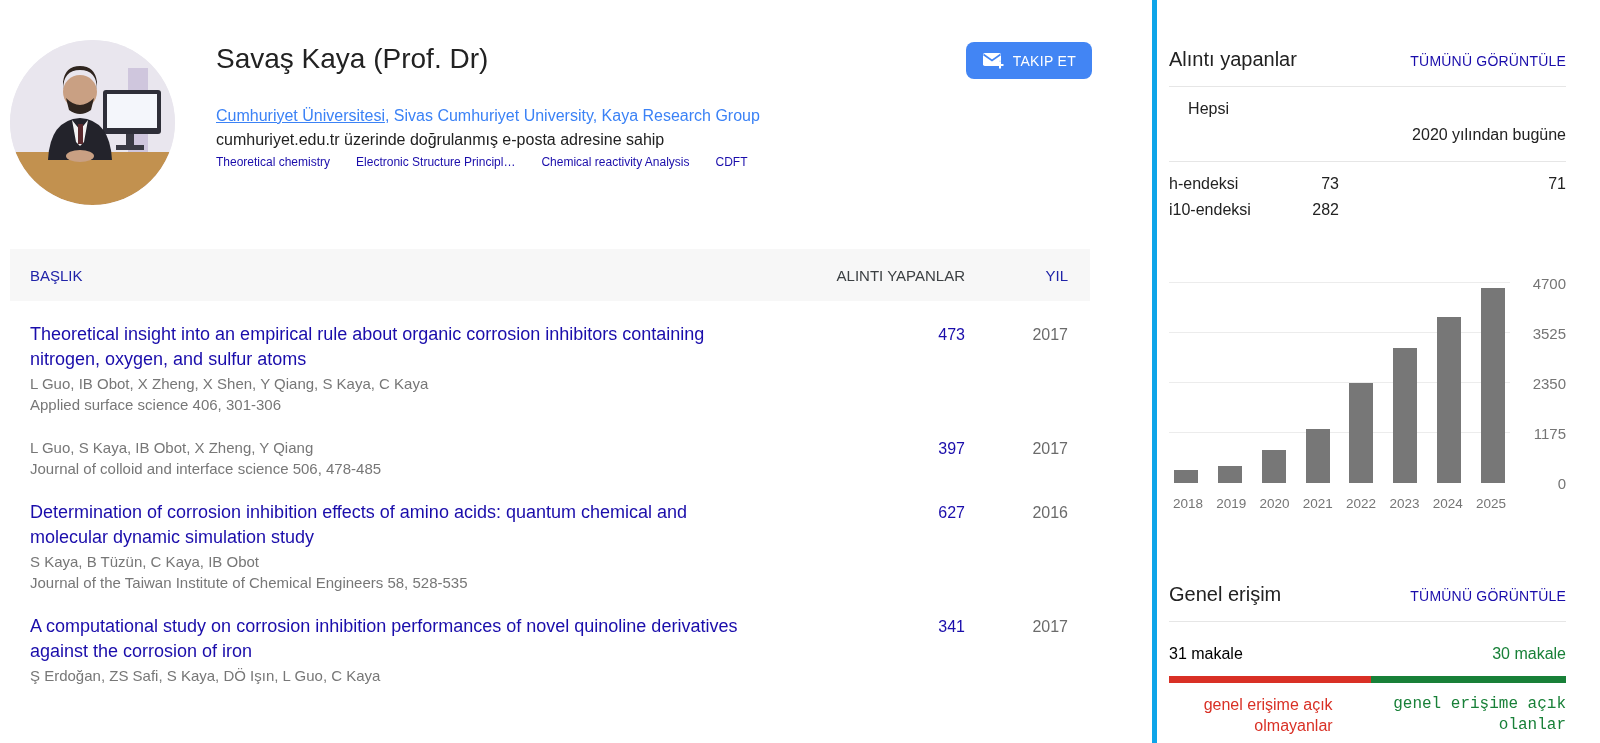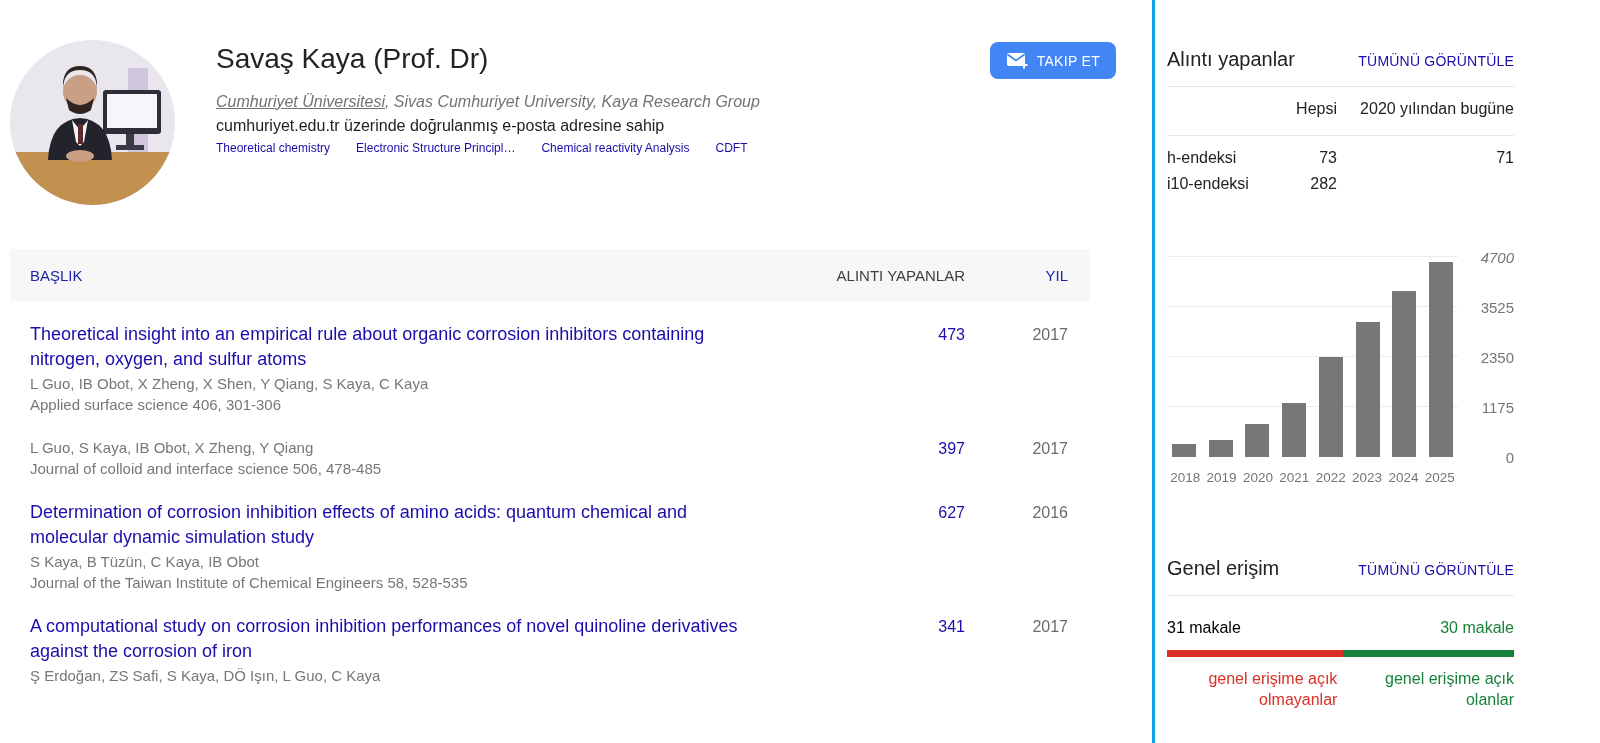--- a/index.html
+++ b/index.html
@@ -2,33 +2,33 @@
 <html><head>
 <meta charset="utf-8">
 <style>
   * { margin:0; padding:0; box-sizing:border-box; }
   html,body { width:1600px; height:743px; background:#fff; overflow:hidden;
               font-family:"Liberation Sans", sans-serif; color:#222; }
 
   
   .main    { position:absolute; left:0; top:0; width:1152px; }
   .sidebar { position:absolute; left:1152px; top:0; width:448px; height:743px;
-             border-left:3px solid #0ea5e9; padding:48px 86px 0 12px; }
+             border-left:5px solid #0ea5e9; padding:48px 34px 0 12px; }
 
   
   .profile { display:flex; padding:40px 0 0 10px; }
   .avatar  { width:165px; height:165px; border-radius:50%; overflow:hidden; flex:none; background:#e9e7ee; }
   .pinfo   { margin-left:41px; padding-top:2px; }
   .pname   { font-size:28px; line-height:34px; color:#222; }
-  .paff    { margin-top:14px; font-size:16px; line-height:24px; color:#737373;font-style:italic; }
+  .paff    { margin-top:28px; font-size:16px; line-height:24px; color:#3b82f6; }
   .paff .aff-link { text-decoration:underline; cursor:pointer; }
   .pemail  { font-size:16px; line-height:24px; color:#222; }
   .pints   { margin-top:3px; font-size:12px; }
   .pints span { color:#1a0dab; margin-right:26px; cursor:pointer; }
-  .follow-btn { display:flex; align-items:center; gap:9px; margin-left:auto; margin-right:36px;
+  .follow-btn { display:flex; align-items:center; gap:9px; margin-left:auto; margin-right:60px;
                 margin-top:2px; align-self:flex-start; background:#4285f4; border:none; cursor:pointer;
                 color:#fff; font-family:inherit; font-size:14px; letter-spacing:.3px;
                 padding:10px 16px; border-radius:8px; }
 
   
   .pubs   { margin:44px 10px 0 10px; width:1080px; }
   .thead  { display:flex; align-items:center; background:#f7f7f7; height:52px;
             font-size:15px; padding-right:22px; }
   .thead .c-title { flex:1; padding-left:20px; color:#2023a8; cursor:pointer; }
   .thead .c-cited { width:160px; text-align:right; color:#3c4043; cursor:pointer; }
@@ -41,21 +41,21 @@
   .prow .pcited { width:160px; text-align:right; font-size:16px; line-height:25px; color:#1a0dab; cursor:pointer; }
   .prow .pyear  { width:103px; text-align:right; font-size:16px; line-height:25px; color:#6b6b6b; }
 
   
   .sb-head { display:flex; justify-content:space-between; align-items:baseline; }
   .sb-title { font-size:20px; color:#222; }
   .view-all { font-size:14px; color:#1a0dab; letter-spacing:.2px; cursor:pointer; white-space:nowrap; }
   .rule { border:none; border-top:1px solid #e6e6e6; margin-top:15px; }
 
   .stat-row { display:flex; font-size:16px; line-height:26px; }
-  .stat-row.hdr { padding:9px 0; }
+  .stat-row.hdr { padding:9px 0;flex-direction:column; }
   .stat-label { width:110px; }
   .stat-all   { width:60px; text-align:right; }
   .stat-since { flex:1; text-align:right; }
   .stats-body { padding-top:9px; }
 
   
   .chart { position:relative; margin-top:52px; height:236px; }
   .plot  { position:absolute; left:0; right:56px; top:8px; bottom:28px; }
   .gridline { position:absolute; left:0; right:0; height:0; border-top:1px solid #ececec; }
   .bars  { position:absolute; left:0; right:0; top:0; bottom:0; display:flex;
@@ -66,21 +66,21 @@
   .xlabs { position:absolute; left:0; right:56px; bottom:0; display:flex;
            justify-content:space-between; font-size:13.5px; color:#757575; }
   .xlab  { width:38px; text-align:center; }
 
   
   .pa { margin-top:72px; }
   .pa-counts { display:flex; justify-content:space-between; font-size:16px; margin-top:23px; }
   .pa-bar { display:flex; height:7px; margin-top:13px; }
   .pa-labels { display:flex; justify-content:space-between; font-size:16px; line-height:21px; margin-top:11px; }
   .pa-labels .left { width:175px;text-align:right; }
-  .pa-labels .right { text-align:right; }
+  .pa-labels .right { text-align:right;font-family:Liberation Mono, monospace; }
 </style>
 </head>
 <body>
 
 <div class="main">
 
   <div class="profile">
     <div class="avatar">
       <svg width="165" height="165" viewBox="0 0 165 165">
         <defs>
@@ -219,21 +219,21 @@
           <div class="bar" style="height: 67.6596%; background: rgb(119, 119, 119);"></div>
           <div class="bar" style="height: 82.766%; background: rgb(119, 119, 119);"></div>
           <div class="bar" style="height: 97.6596%; background: rgb(119, 119, 119);"></div>
         </div>
       </div>
     <div class="ylabs" id="chart-ylabs">
         <span class="ylab" style="bottom: 0%;">0</span>
         <span class="ylab" style="bottom: 25%;">1175</span>
         <span class="ylab" style="bottom: 50%;">2350</span>
         <span class="ylab" style="bottom: 75%;">3525</span>
-        <span class="ylab" style="bottom: 100%; font-style: italic;">4700</span>
+        <span class="ylab" style="bottom: 100%;">4700</span>
       </div>
     <div class="xlabs" id="chart-xlabs">
         <span class="xlab">2018</span>
         <span class="xlab">2019</span>
         <span class="xlab">2020</span>
         <span class="xlab">2021</span>
         <span class="xlab">2022</span>
         <span class="xlab">2023</span>
         <span class="xlab">2024</span>
         <span class="xlab">2025</span>

